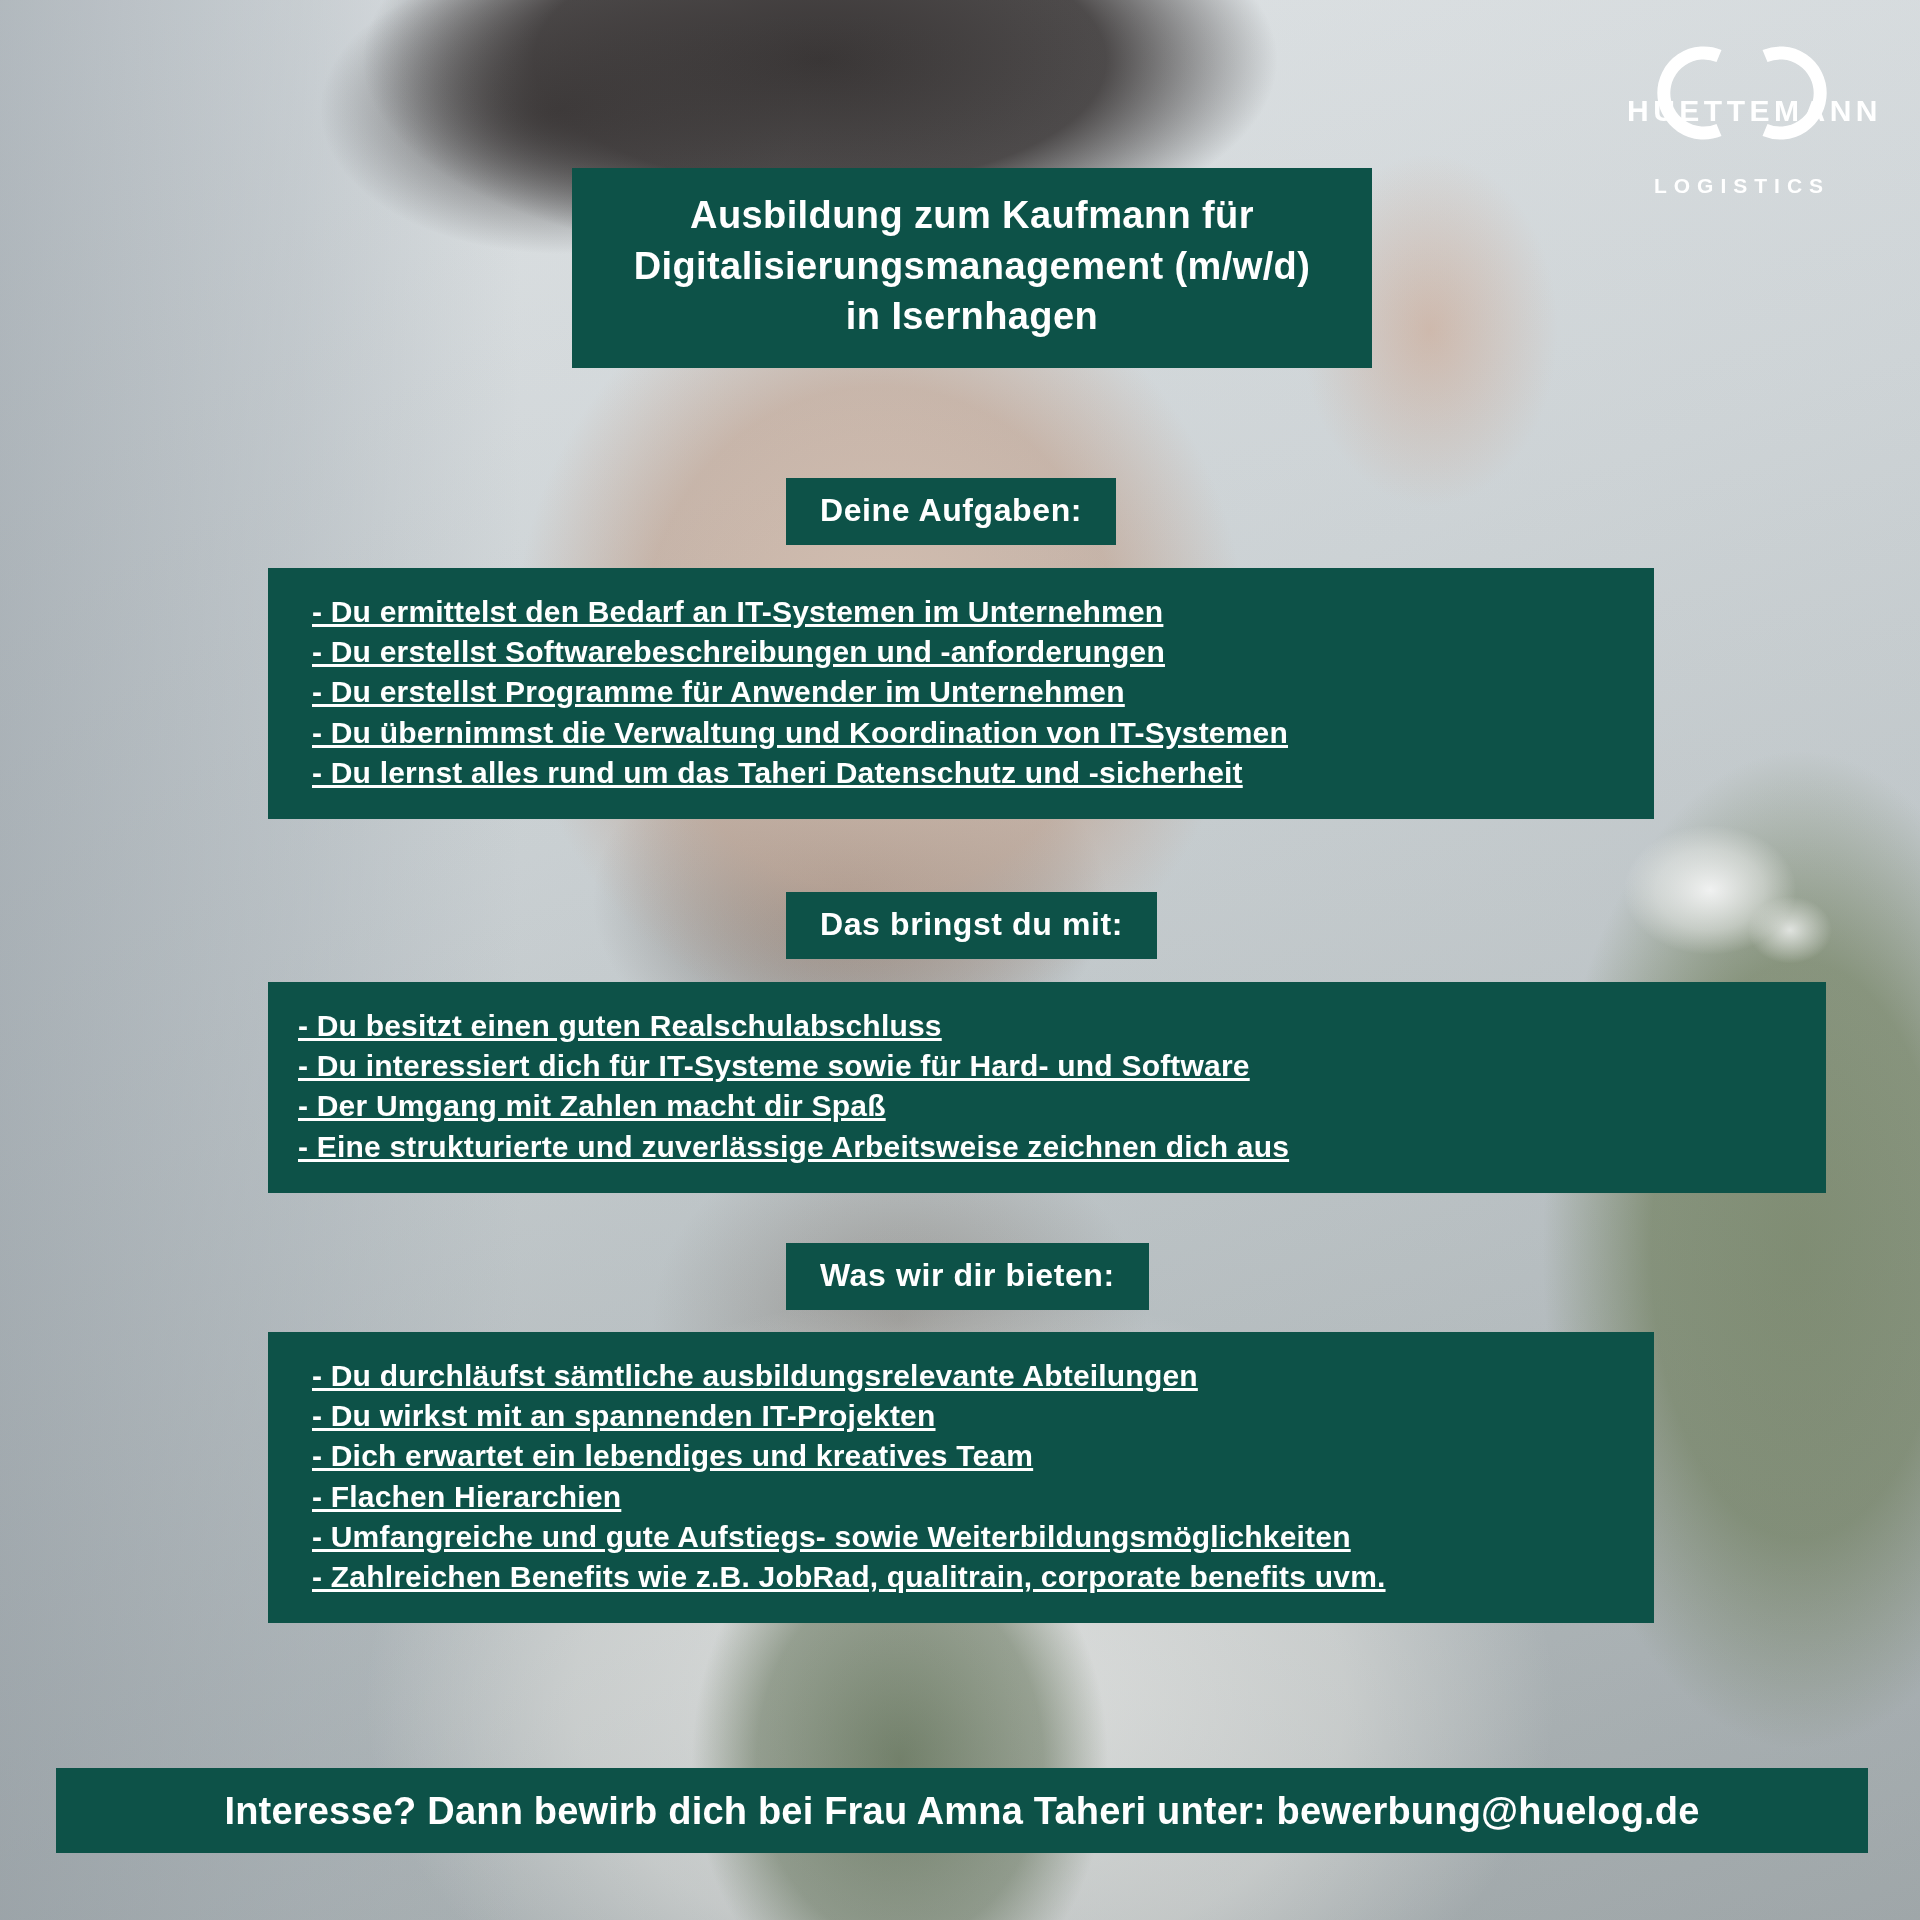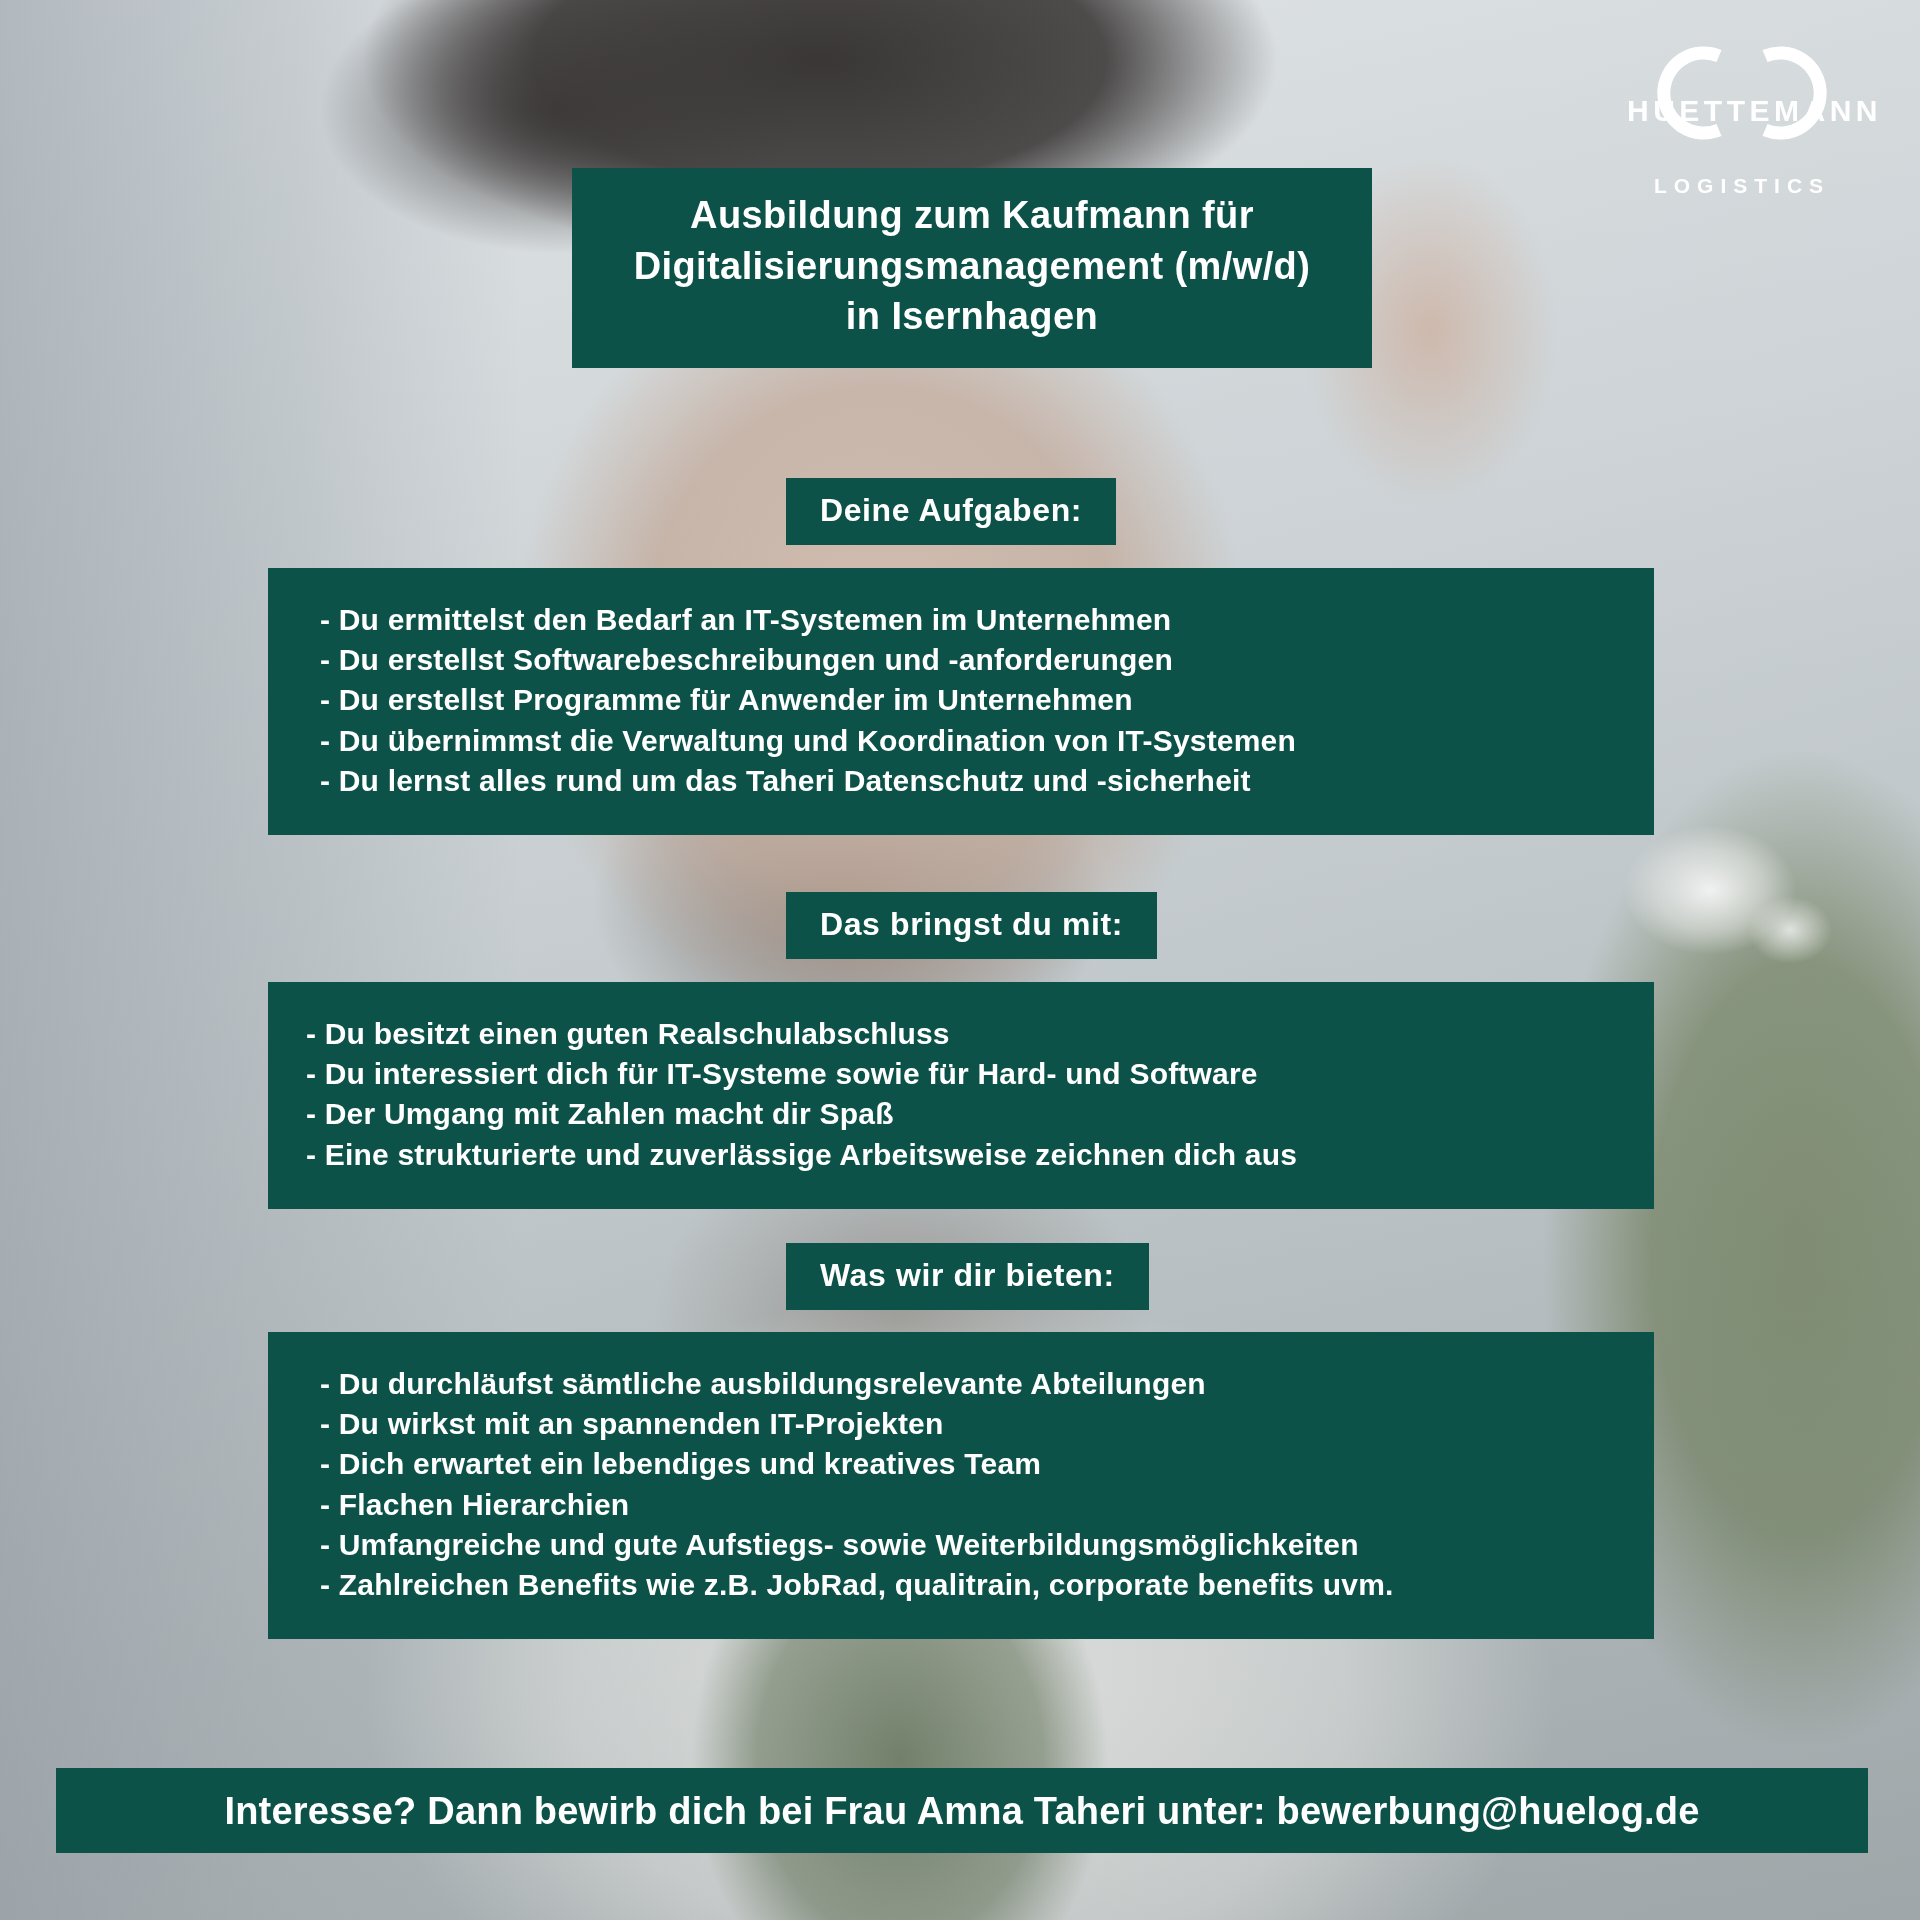--- a/index.html
+++ b/index.html
@@ -126,33 +126,33 @@
   .head-bring   { left: 786px; top: 892px; }
   .head-offer   { left: 786px; top: 1243px; }
 
   .list-panel {
     box-sizing: border-box;
     font-weight: 700;
     font-size: 30px;
     line-height: 1.34;
     letter-spacing: 0.2px;
   }
-  .list-panel ul { list-style: none; margin: 8px; padding: 0; }
+  .list-panel ul { list-style: none; margin: 0; padding: 0; text-decoration: underline; }
   .list-panel li { white-space: nowrap; }
 
   .panel-tasks {
     left: 268px;
     top: 568px;
     width: 1386px;
     padding: 24px 36px 26px 44px;
   }
   .panel-bring {
     left: 268px;
     top: 982px;
-    width: 1386px;
+    width: 1558px;
     padding: 24px 36px 26px 30px;
   }
   .panel-offer {
     left: 268px;
     top: 1332px;
     width: 1386px;
     padding: 24px 36px 26px 44px;
   }
 
   .contact-panel {

